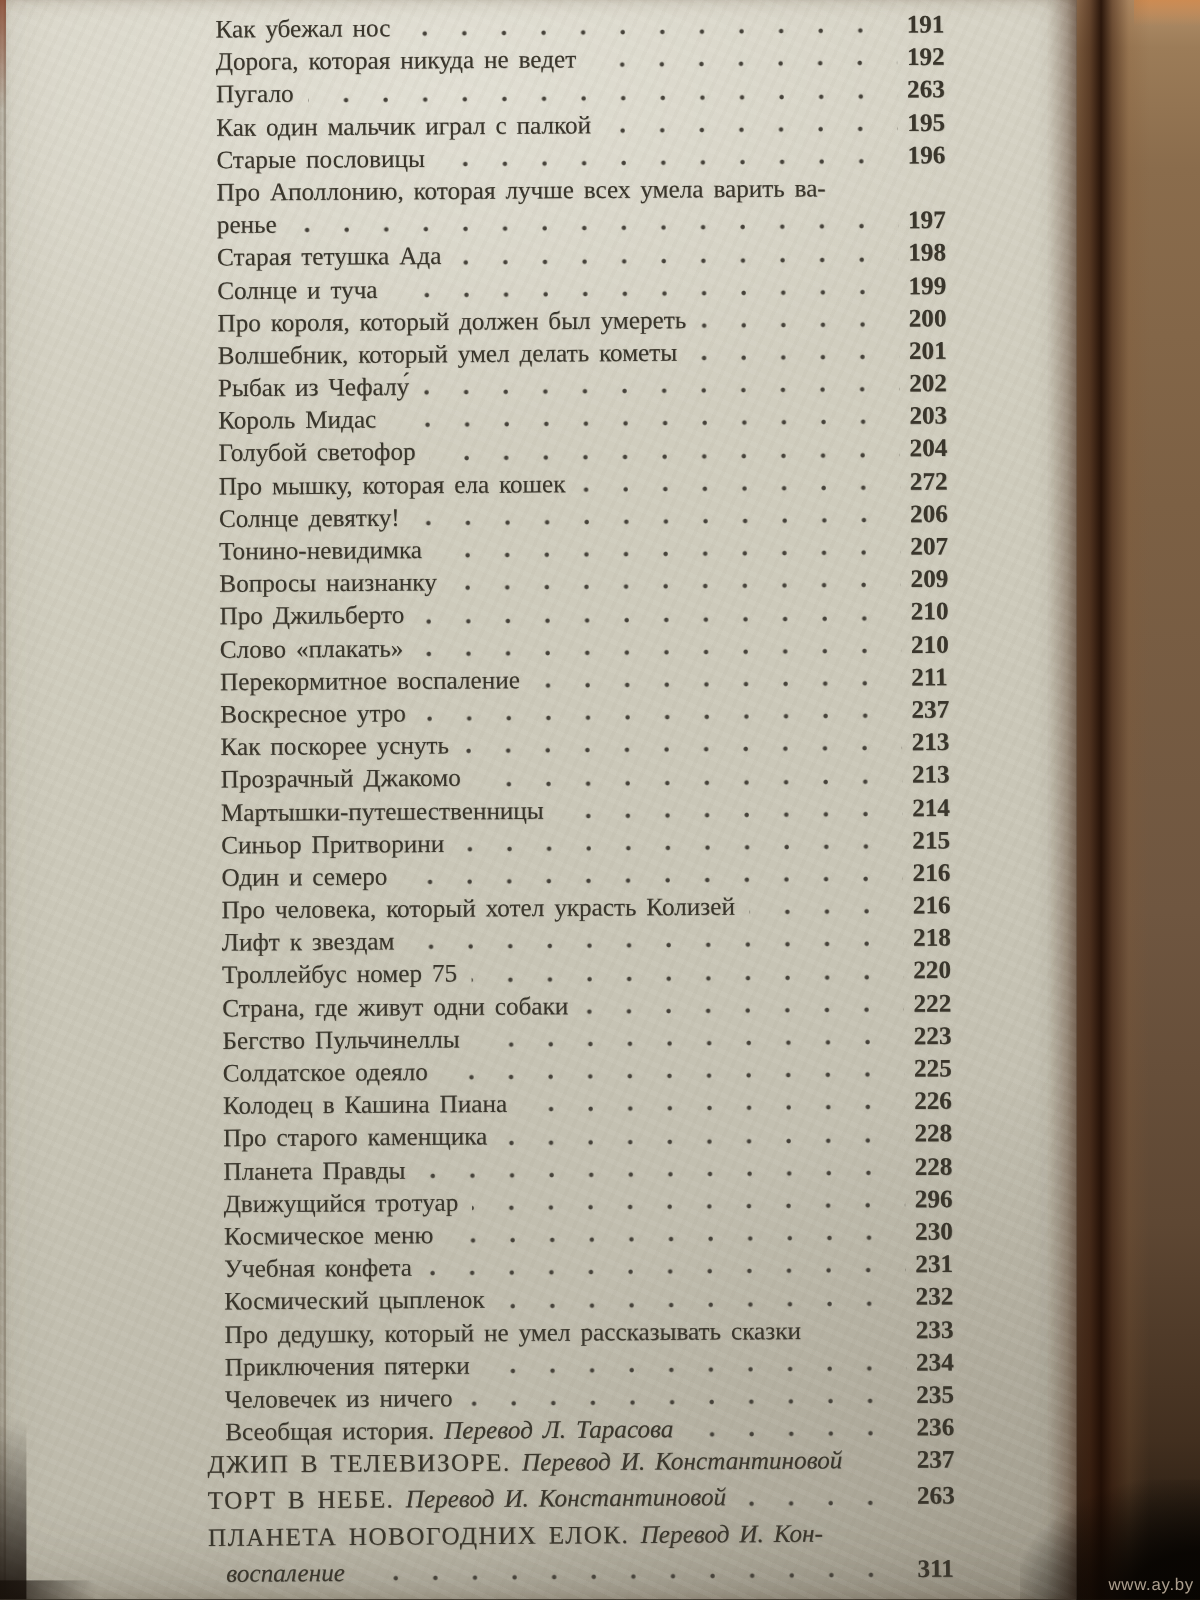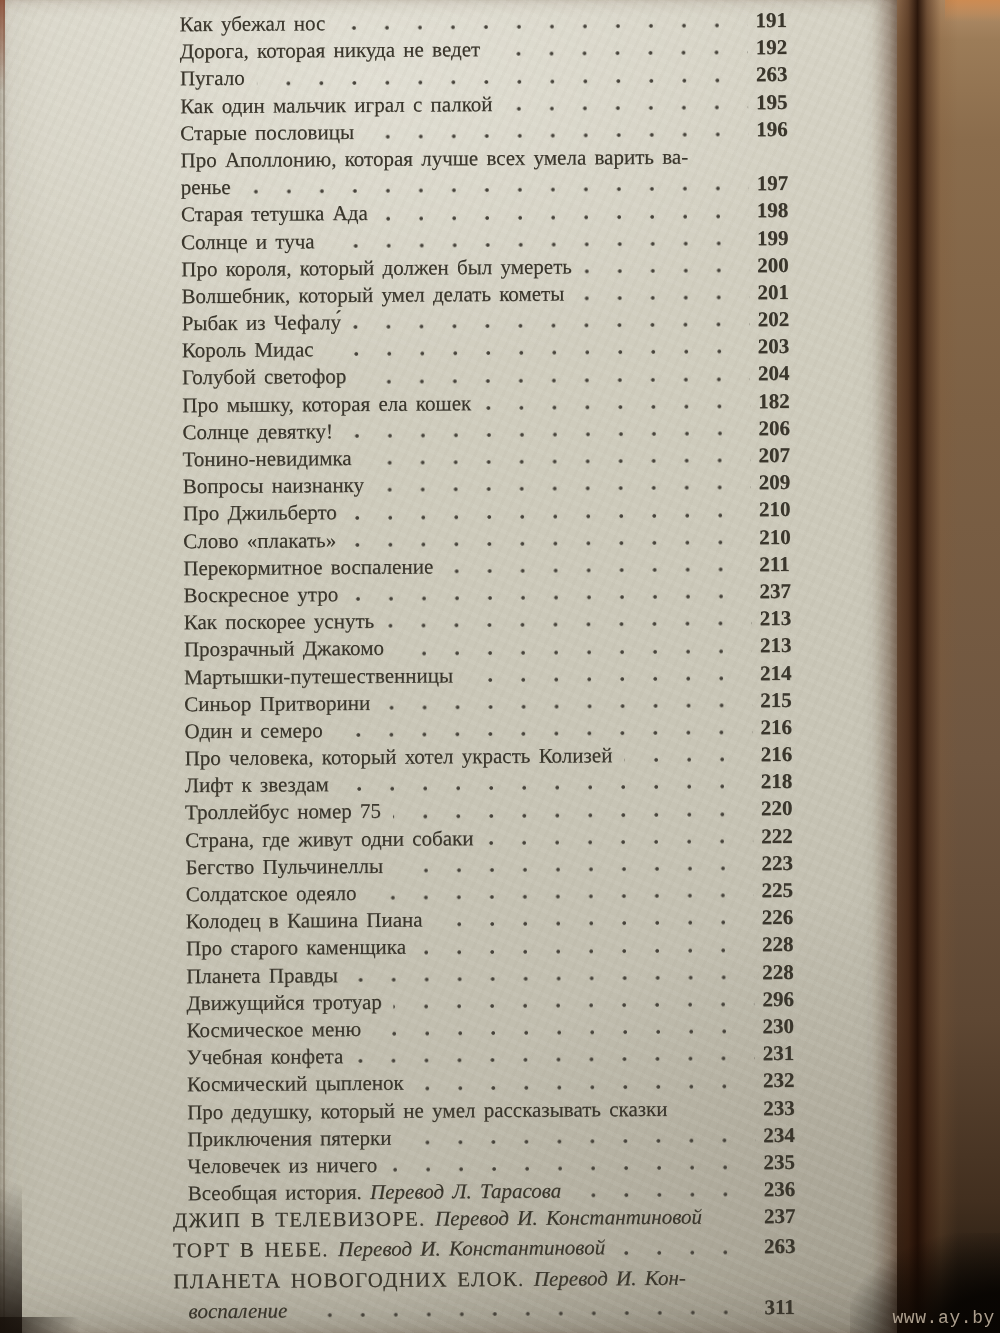--- a/index.html
+++ b/index.html
@@ -52,22 +52,22 @@
   .corner-dark-bl{position:absolute;left:0;bottom:0;width:22px;height:150px;
     background:linear-gradient(to top,rgba(24,17,11,0.92),rgba(24,17,11,0));}
   .corner-dark-bl2{position:absolute;left:0;bottom:0;width:80px;height:16px;
     background:linear-gradient(to right,rgba(24,17,11,0.85),rgba(24,17,11,0));}
   .dark-br{
     position:absolute;right:0;bottom:0;width:150px;height:100px;
     background:radial-gradient(ellipse at 100% 100%, rgba(8,5,2,0.95) 28%, rgba(8,5,2,0) 75%);
   }
   .watermark{
     position:absolute;right:5px;bottom:5px;z-index:9;
-    color:#b5a795;font-family:Liberation Mono, monospace;
-    font-size:18px;letter-spacing:0.6px;opacity:0.95;
+    color:#b5a795;font-family:Liberation Sans, sans-serif;
+    font-size:14px;letter-spacing:0.6px;opacity:0.95;
   }
 
   
   .toc{
     position:absolute;left:184px;top:9px;width:622px;
     transform:rotate(-0.4deg);
     color:#3a362c;font-size:21px;line-height:27.2px;word-spacing:3px;
     text-shadow:0.3px 0.3px 0.6px rgba(58,54,44,0.5);
   }
   .toc-row{display:flex;align-items:baseline;height:27.2px;white-space:nowrap;}
@@ -170,21 +170,21 @@
         <span class="pagenum">203</span>
       </div>
       <div class="toc-row">
         <span class="title"><span class="seg-roman">Голубой светофор</span></span>
         <span class="leader"></span>
         <span class="pagenum">204</span>
       </div>
       <div class="toc-row">
         <span class="title"><span class="seg-roman">Про мышку, которая ела кошек</span></span>
         <span class="leader"></span>
-        <span class="pagenum">182</span>
+        <span class="pagenum">272</span>
       </div>
       <div class="toc-row">
         <span class="title"><span class="seg-roman">Солнце девятку!</span></span>
         <span class="leader"></span>
         <span class="pagenum">206</span>
       </div>
       <div class="toc-row">
         <span class="title"><span class="seg-roman">Тонино-невидимка</span></span>
         <span class="leader"></span>
         <span class="pagenum">207</span>

